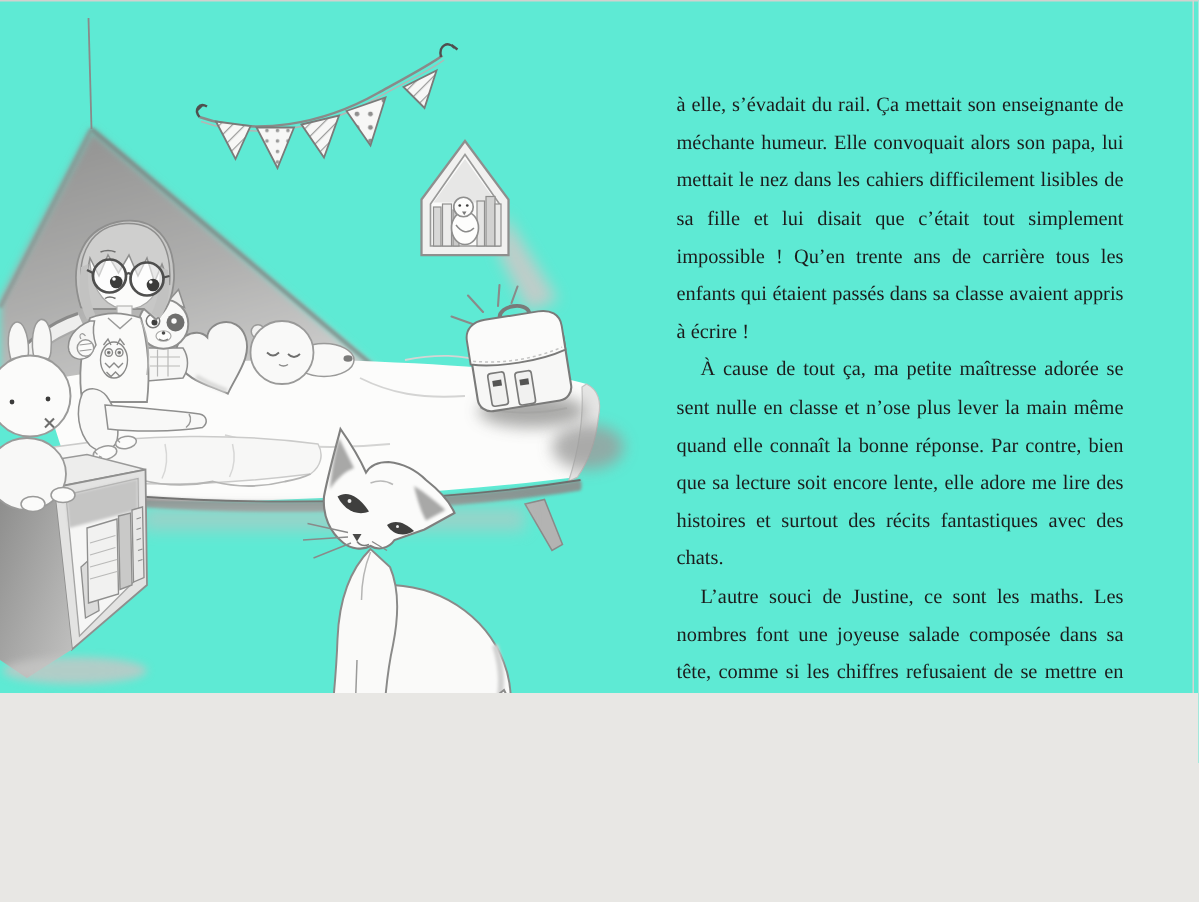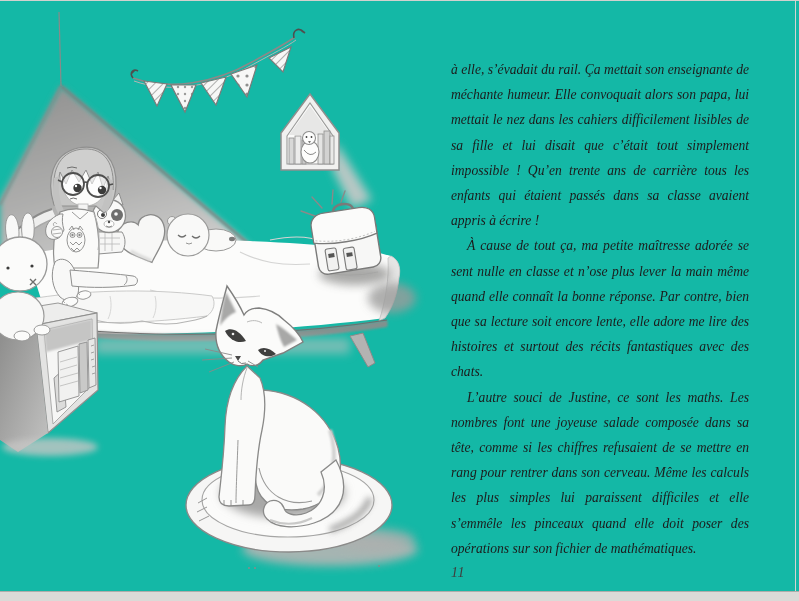--- a/index.html
+++ b/index.html
@@ -1,17 +1,17 @@
 <!DOCTYPE html>
 <html lang="fr"><head>
 <meta charset="utf-8">
 <style>
   html,body{margin:0;padding:0;background:#e8e7e4;}
-  .stage{position:relative;width:799px;height:601px;background:#14b8a6;overflow:hidden;
-         font-family:"Liberation Serif", serif;font-style:italic;}
+  .stage{position:relative;width:799px;height:462px;background:#5eead4;overflow:hidden;
+         font-family:"Liberation Serif", serif;}
   .edge-top{position:absolute;left:0;top:0;width:799px;height:1px;background:#d2d1ce;}
   .edge-right{position:absolute;right:3px;top:0;width:1px;height:591px;background:#d5d4d1;}
   .bottom-strip{position:absolute;left:0;top:591px;width:799px;height:10px;background:#dbdad7;
                 border-top:1px solid #aeadaa;}
   .illustration{position:absolute;left:0;top:0;width:440px;height:590px;}
   .text-page{position:absolute;left:451px;top:57px;width:298px;
              font-size:13.6px;line-height:25.2px;color:#1c1c1c;text-align:justify;}
   .text-page p{margin:0;}
   .text-page p.indent{text-indent:16px;}
   .folio{position:absolute;left:451px;top:565px;width:298px;text-align:left;

